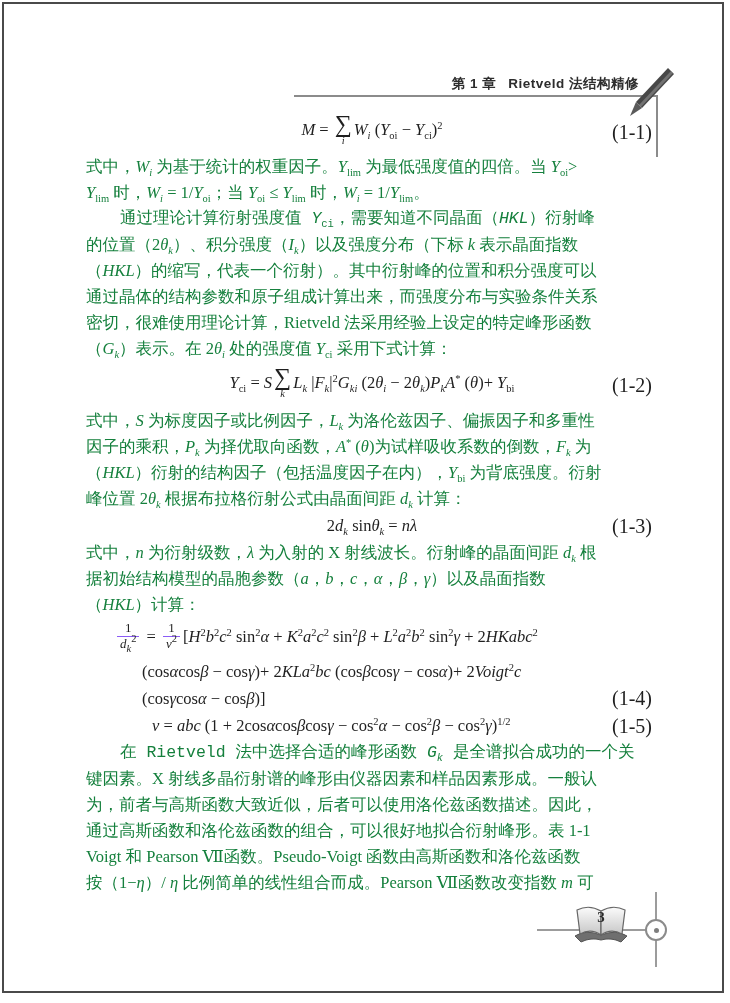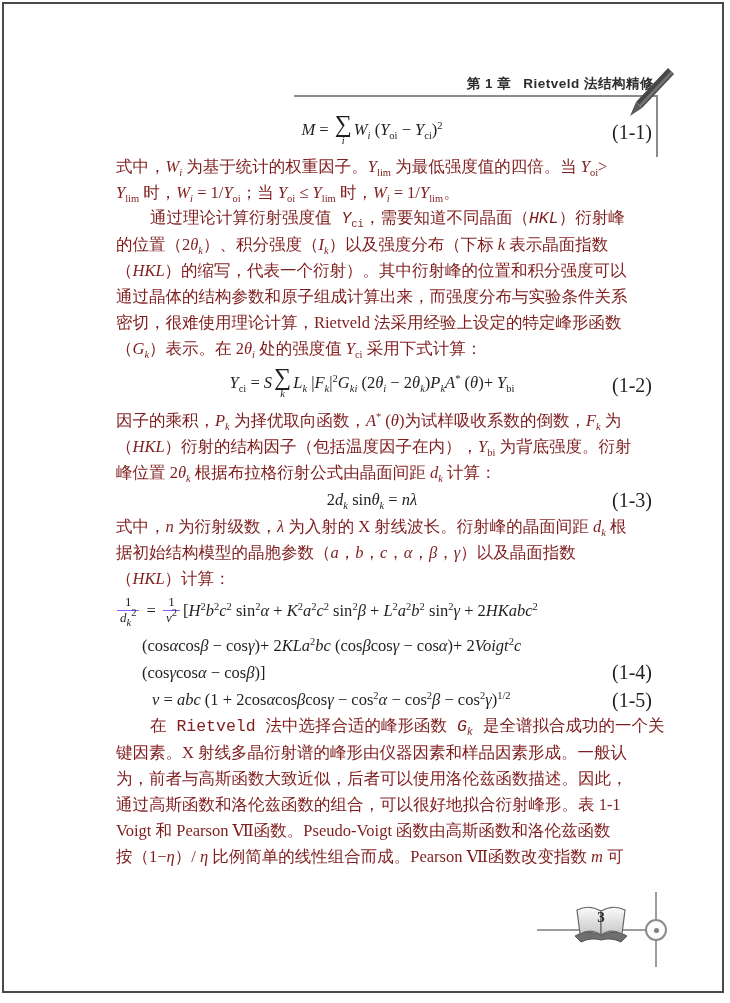--- a/index.html
+++ b/index.html
@@ -1,30 +1,30 @@
 <!DOCTYPE html>
 <html><head>
 <meta charset="utf-8">
 <style>
   html,body{margin:0;padding:0;background:#fff;}
   .canvas{position:relative;width:730px;height:1003px;background:#fff;overflow:hidden;
           font-family:"Liberation Serif","DejaVu Serif",serif;color:#222;}
   .page-frame{position:absolute;left:2px;top:2px;width:718px;height:987px;
               border:2px solid #4a4a4a;pointer-events:none;}
   
-  .header-text{position:absolute;top:75px;right:76px;
+  .header-text{position:absolute;top:75px;right:91px;
                font-family:"Liberation Sans","DejaVu Sans",sans-serif;
                font-weight:bold;font-size:13.5px;color:#2d2d2d;letter-spacing:.5px;}
   .header-text .gap{display:inline-block;width:12px;}
   .header-rule{position:absolute;left:294px;top:95px;width:364px;height:2px;background:#8b8b8b;}
   .header-vline{position:absolute;left:656px;top:95px;width:2px;height:62px;background:#8b8b8b;}
   .pen{position:absolute;left:627px;top:67px;width:48px;height:52px;}
   
   .body{position:absolute;left:86px;top:110px;width:572px;}
-  .tline{font-size:16.5px;line-height:26px;height:26px;white-space:nowrap;color:#7f1d1d;margin-left:30px;}
+  .tline{font-size:16.5px;line-height:26px;height:26px;white-space:nowrap;color:#15803d;}
   .tline.indent{text-indent:34px;font-family:Liberation Mono, monospace;}
   .formula{position:relative;display:flex;align-items:center;justify-content:center;
            font-size:16.5px;color:#1f1f1f;white-space:nowrap;}
   .formula.left{justify-content:flex-start;}
   .formula .eqnum{position:absolute;right:6px;font-size:20px;}
   sub{font-size:10.5px;vertical-align:-4px;line-height:0;}
   sup{font-size:10.5px;vertical-align:6px;line-height:0;}
   .bigop{display:inline-flex;flex-direction:column;align-items:center;
          vertical-align:middle;line-height:1;margin:0 2px;position:relative;top:-2px;}
   .bigop .op{font-size:24px;line-height:.95;}
@@ -76,20 +76,21 @@
       <div class="tline">通过晶体的结构参数和原子组成计算出来，而强度分布与实验条件关系</div>
       <div class="tline">密切，很难使用理论计算，Rietveld 法采用经验上设定的特定峰形函数</div>
       <div class="tline">（<i>G</i><sub><i>k</i></sub>）表示。在 2<i>θ</i><sub><i>i</i></sub> 处的强度值 <i>Y</i><sub>ci</sub> 采用下式计算：</div>
       <div class="formula center" style="height: 46px;">
         <span><i>Y</i><sub>ci</sub> = <i>S</i><span class="bigop">
             <span class="op">∑</span>
             <span class="lim"><i>k</i></span>
           </span><i>L</i><sub><i>k</i></sub> |<i>F</i><sub><i>k</i></sub>|<sup>2</sup><i>G</i><sub><i>ki</i></sub> (2<i>θ</i><sub><i>i</i></sub> − 2<i>θ</i><sub><i>k</i></sub>)<i>P</i><sub><i>k</i></sub><i>A</i><sup>*</sup> (<i>θ</i>)+ <i>Y</i><sub>bi</sub></span>
         <span class="eqnum">(1-2)</span>
       </div>
+      <div class="tline">式中，<i>S</i> 为标度因子或比例因子，<i>L</i><sub><i>k</i></sub> 为洛伦兹因子、偏振因子和多重性</div>
       <div class="tline">因子的乘积，<i>P</i><sub><i>k</i></sub> 为择优取向函数，<i>A</i><sup>*</sup> (<i>θ</i>)为试样吸收系数的倒数，<i>F</i><sub><i>k</i></sub> 为</div>
       <div class="tline">（<i>HKL</i>）衍射的结构因子（包括温度因子在内），<i>Y</i><sub>bi</sub> 为背底强度。衍射</div>
       <div class="tline">峰位置 2<i>θ</i><sub><i>k</i></sub> 根据布拉格衍射公式由晶面间距 <i>d</i><sub><i>k</i></sub> 计算：</div>
       <div class="formula center" style="height: 28px;">
         <span>2<i>d</i><sub><i>k</i></sub> sin<i>θ</i><sub><i>k</i></sub> = <i>nλ</i></span>
         <span class="eqnum">(1-3)</span>
       </div>
       <div class="tline">式中，<i>n</i> 为衍射级数，<i>λ</i> 为入射的 X 射线波长。衍射峰的晶面间距 <i>d</i><sub><i>k</i></sub> 根</div>
       <div class="tline">据初始结构模型的晶胞参数（<i>a</i>，<i>b</i>，<i>c</i>，<i>α</i>，<i>β</i>，<i>γ</i>）以及晶面指数</div>
       <div class="tline">（<i>HKL</i>）计算：</div>

